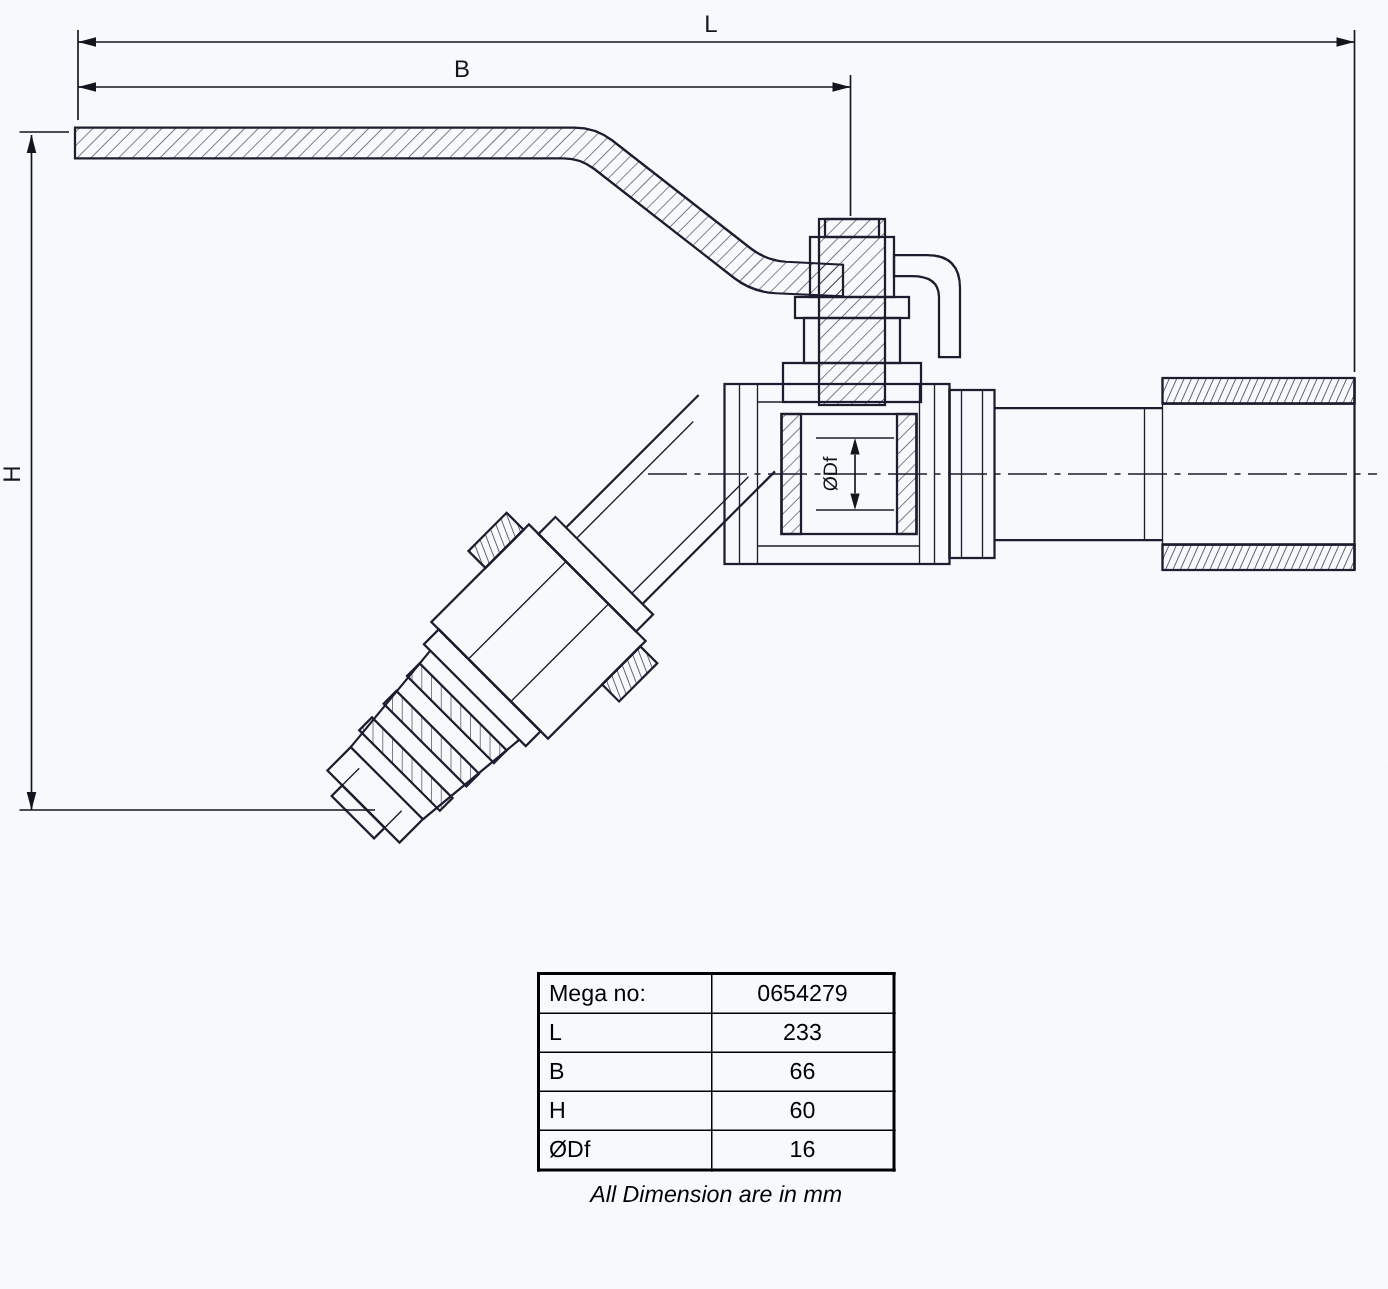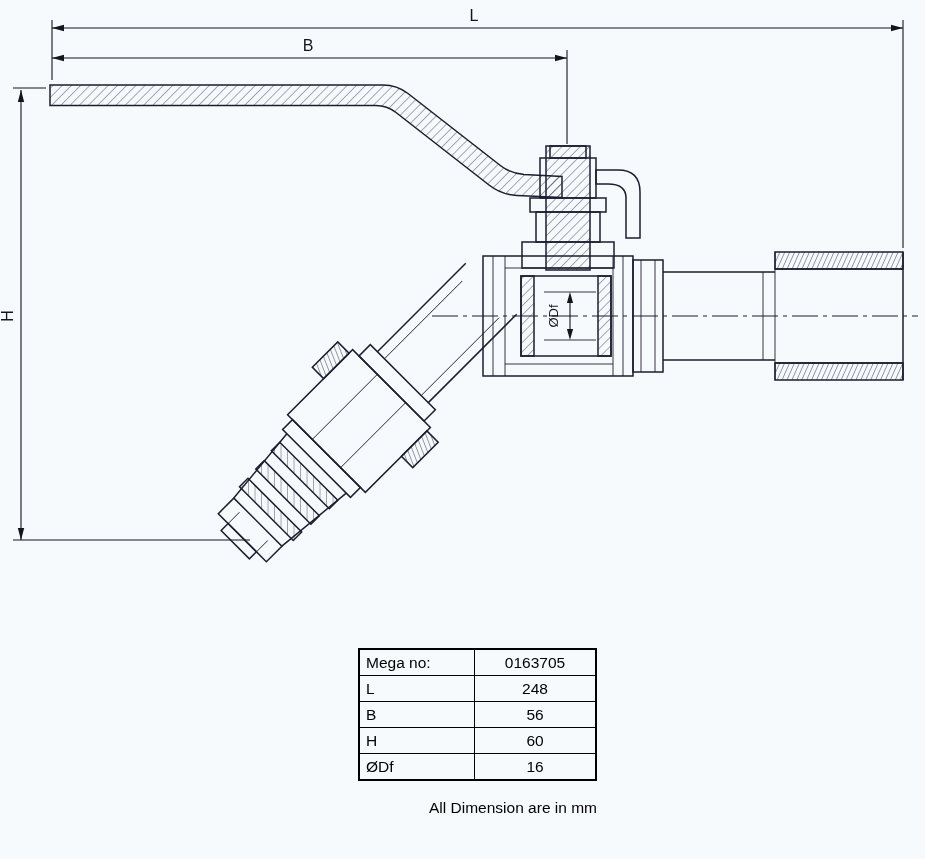--- a/index.html
+++ b/index.html
@@ -25,21 +25,21 @@
   .dim polygon { fill:#14141f; stroke:none; }
   .dim text    { fill:#14141f; font-family:"Liberation Sans", sans-serif; font-size:16px; text-anchor:middle; }
   .dim text.small { font-size:13px; }
 
   
   .spec { position:absolute; left:358px; top:648px; }
   .spec table { border-collapse:collapse; border:2px solid #000; }
   .spec td { border:1.5px solid #000; font-size:15.5px; height:25px; padding:0 6px; }
   .spec td.lbl { width:102px; text-align:left; }
   .spec td.val { width:108px; text-align:center; }
-  .note { margin-top:18px; text-align:right; font-size:15.5px; }
+  .note { margin-top:7px; text-align:center; font-size:15.5px;font-style:italic; }
 </style>
 </head>
 <body>
 
 <div class="canvas">
 
   <svg class="drawing" width="925" height="632" viewBox="0 0 925 632">
     <defs>
       <pattern id="hatch45" width="6.5" height="6.5" patternUnits="userSpaceOnUse" patternTransform="rotate(45)">
         <line x1="0" y1="0" x2="0" y2="6.5" stroke="#1d1d30" stroke-width="0.75"></line>
@@ -130,29 +130,29 @@
       <polygon points="570,340 566.9,329 573.1,329"></polygon>
       <text class="small" x="558" y="316" transform="rotate(-90 558 316)">ØDf</text>
     </g>
   </svg>
 
   <div class="spec">
     <table>
       <tbody>
         <tr>
           <td class="lbl">Mega no:</td>
-          <td class="val">0163705</td>
+          <td class="val">0654279</td>
         </tr>
         <tr>
           <td class="lbl">L</td>
-          <td class="val">248</td>
+          <td class="val">233</td>
         </tr>
         <tr>
           <td class="lbl">B</td>
-          <td class="val">56</td>
+          <td class="val">66</td>
         </tr>
         <tr>
           <td class="lbl">H</td>
           <td class="val">60</td>
         </tr>
         <tr>
           <td class="lbl">ØDf</td>
           <td class="val">16</td>
         </tr>
       </tbody>

